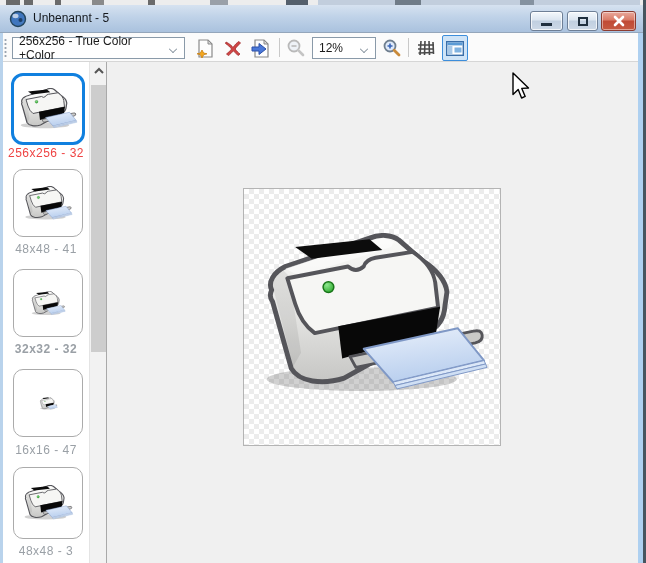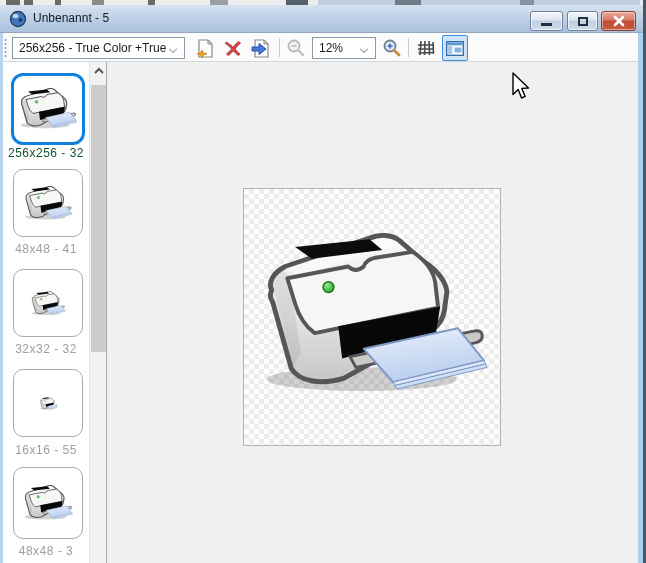--- a/index.html
+++ b/index.html
@@ -62,21 +62,21 @@
   .thumb{
     position:absolute;left:10px;width:70px;height:68px;background:#fff;
     border:1px solid #ababab;border-radius:10px;cursor:default;
     display:flex;align-items:center;justify-content:center;overflow:hidden;
   }
   .thumb.selected{border:3px solid #1080df;border-radius:12px;left:8px;width:74px;height:72px;}
   .thumb-label{
     position:absolute;left:0;width:86px;text-align:center;font-size:12px;color:#9aa0a6;
     letter-spacing:0.5px;
   }
-  .thumb-label.selected{color:#14532d;}
+  .thumb-label.selected{color:#ef4444;}
   
   .vscroll{position:absolute;left:89px;top:62px;width:17px;height:501px;background:#f2f2f2;border-left:1px solid #e4e4e4;}
   .vscroll .up{position:absolute;left:0;top:0;width:17px;height:17px;background:#f2f2f2;display:flex;align-items:center;justify-content:center;cursor:default;}
   .vscroll .sthumb{position:absolute;left:1px;top:23px;width:15px;height:267px;background:#cdcdcd;cursor:default;}
   .vdivider{position:absolute;left:106px;top:62px;width:1px;height:501px;background:#a9a9a9;}
   
   .main{position:absolute;left:107px;top:62px;width:530px;height:501px;background:#f0f0f0;}
   .canvas{
     position:absolute;left:243px;top:188px;width:258px;height:258px;
     border:1px solid #b4b4b4;background-color:#fff;
@@ -166,21 +166,21 @@
       <svg width="12" height="12" viewBox="0 0 12 12">
         <path d="M2,2 L10,10 M10,2 L2,10" stroke="#fff" stroke-width="2.6" stroke-linecap="round"></path>
       </svg>
     </div>
   </div>
 
   <div class="toolbar">
     <div class="grip"></div>
 
     <div class="combo fmt">
-      <span>256x256 - True Color +True</span>
+      <span>256x256 - True Color +Color</span>
       <span class="chev"></span>
     </div>
 
     <div class="tbtn" style="left:193px;">
       <svg width="21" height="21" viewBox="0 0 21 21">
         <use href="#page-icon-art"></use>
         <path d="M7,12 L8.6,15 L12,15.8 L8.6,16.8 L7,20 L5.4,16.8 L2,15.8 L5.4,15 Z" fill="#f5a81f" stroke="#c77d10" stroke-width="0.8"></path>
       </svg>
     </div>
     <div class="tbtn" style="left:221px;">
@@ -251,28 +251,28 @@
           <use href="#printer-art"></use>
         </svg>
     </div>
     <div class="thumb-label" style="top:180px;">48x48 - 41</div>
 
     <div class="thumb" style="top:207px;">
       <svg width="36" height="25" viewBox="0 0 240 168">
           <use href="#printer-art"></use>
         </svg>
     </div>
-    <div class="thumb-label" style="top:280px;">32x32 - 32</div>
+    <div class="thumb-label" style="top:280px;font-weight:bold;">32x32 - 32</div>
 
     <div class="thumb" style="top:307px;">
       <svg width="19" height="13" viewBox="0 0 240 168">
           <use href="#printer-art"></use>
         </svg>
     </div>
-    <div class="thumb-label" style="top:381px;">16x16 - 55</div>
+    <div class="thumb-label" style="top:381px;">16x16 - 47</div>
 
     <div class="thumb" style="top:405px;height:72px;">
       <svg width="52" height="36" viewBox="0 0 240 168">
           <use href="#printer-art"></use>
         </svg>
     </div>
     <div class="thumb-label" style="top:482px;">48x48 - 3</div>
   </div>
 
   <div class="vscroll">

